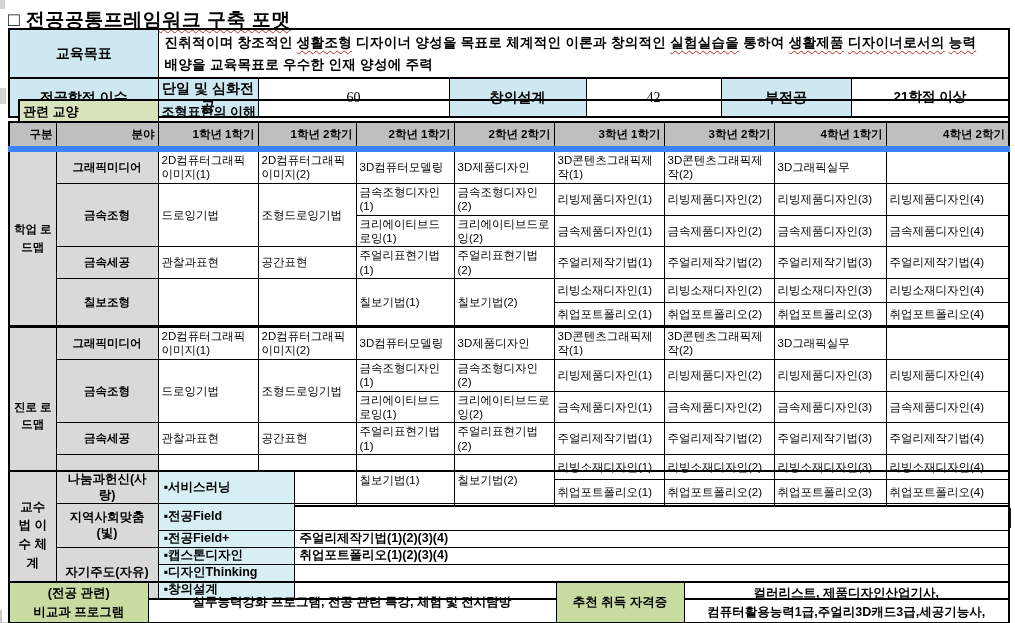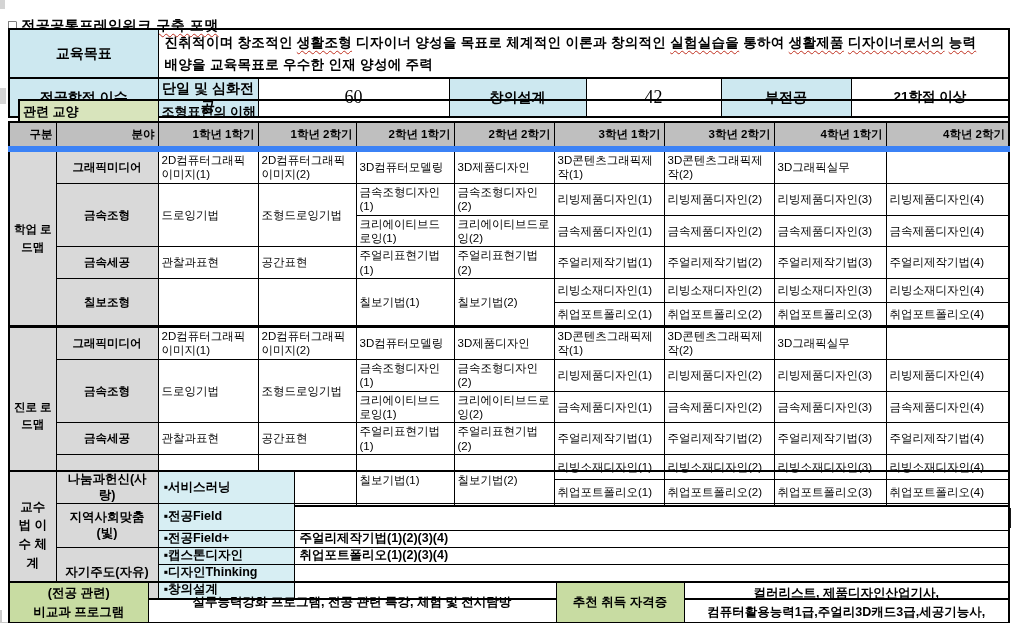--- a/index.html
+++ b/index.html
@@ -1,28 +1,28 @@
 <!DOCTYPE html>
 <html><head>
 <meta charset="utf-8">
 <style>
   html,body{margin:0;padding:0;background:#fff;}
   body{width:1015px;height:623px;position:relative;font-family:"Liberation Sans","DejaVu Sans",sans-serif;color:#000;}
   .abs{position:absolute;}
-  #title{left:8px;top:17px;font-size:14px;font-weight:bold;letter-spacing:.5px;}
+  #title{left:8px;top:7px;font-size:19px;font-weight:bold;letter-spacing:.5px;}
   .sp{text-decoration-line:underline;text-decoration-style:wavy;text-decoration-color:#c03020;text-decoration-thickness:1px;text-underline-offset:3px;}
   table{border-collapse:collapse;table-layout:fixed;border:2px solid #000;}
   td{border:1px solid #000;overflow:hidden;vertical-align:middle;padding:1px 3px;word-break:break-all;line-height:1.25;}
   
   #t-top{left:8px;top:28px;width:1000px;}
   .blue{background:#CDE8F0;margin-top:20px;}
   .lbl{font-weight:bold;text-align:center;font-size:14px;}
   #t-top .goalcell{font-weight:bold;font-size:13.5px;padding:2px 6px;letter-spacing:.3px;line-height:1.6;}
   #t-top tr.credits td{border-top:2px solid #000;height:21px;}
-  .num{font-family:"Liberation Serif","DejaVu Serif",serif;font-weight:normal;font-size:18px;text-align:center;}
+  .num{font-family:"Liberation Serif","DejaVu Serif",serif;font-weight:normal;font-size:14px;text-align:center;}
   
   #t-lib{left:18px;top:99px;width:990px;}
   .green-l{background:#D8E4BC;}
   #t-lib td{height:20px;font-weight:bold;font-size:13px;text-align:left;}
   
   #t-grid{left:8px;top:121px;width:1000px;}
   #t-grid td{font-size:11.5px;padding:1px 3px;}
   .head td{background:#BFBFBF;font-weight:bold;font-size:13px;text-align:right;border-bottom:6px solid #3b82f6;height:21px;}
   .glbl{background:#D9D9D9;font-weight:bold;font-size:12.5px;text-align:center;padding:1px;line-height:1.5;}
   .flbl{background:#D9D9D9;font-weight:bold;font-size:12.5px;text-align:center;}

